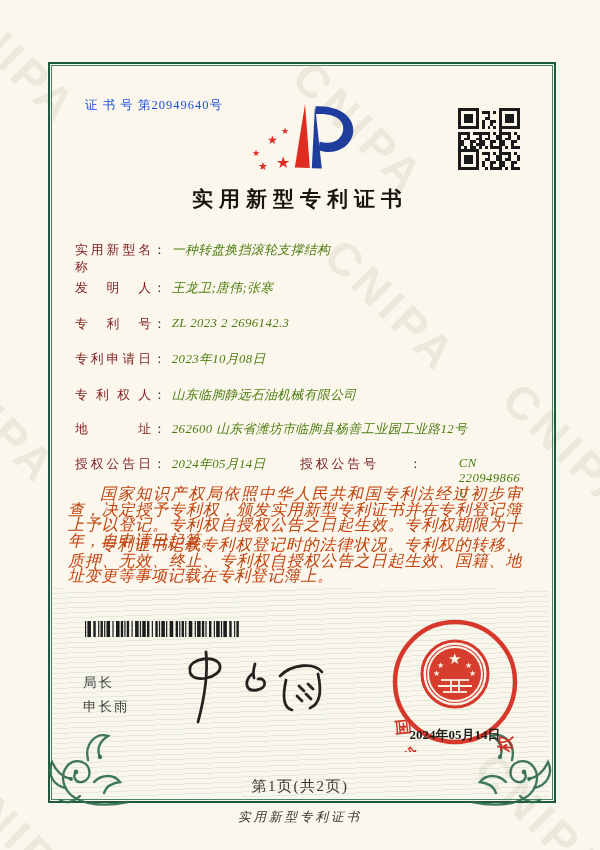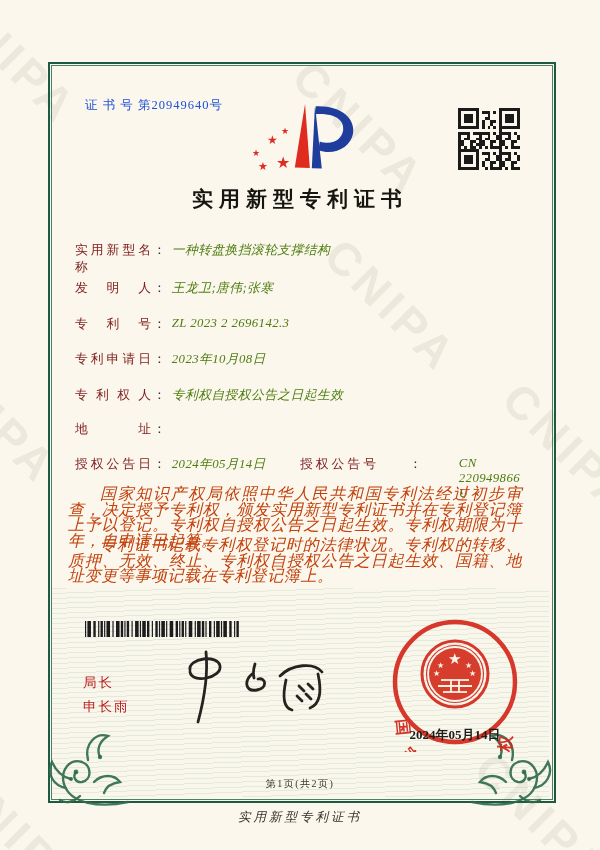--- a/index.html
+++ b/index.html
@@ -49,29 +49,29 @@
   .grp{display:flex; align-items:flex-start;}
   .grp.second{position:absolute; left:225px; top:0;gap:31px;}
   .para{
     position:absolute; left:68px; width:454px; z-index:3;
     font-size:16px; font-style:italic; line-height:15.6px;
     text-indent:2em; letter-spacing:0.6px; color:#c2410c; text-align:justify;
   }
   .barcode{position:absolute; left:85px; top:621px; width:155px; height:16px; z-index:3;}
   .officer{position:absolute; left:83px; top:671px; z-index:3;
     font-family:"Liberation Sans","DejaVu Sans",sans-serif; font-size:13.5px;
-    letter-spacing:2px; color:#b91c1c; line-height:24px;}
+    letter-spacing:2px; color:#404040; line-height:24px;}
   .signature{position:absolute; left:168px; top:646px; z-index:4;}
   .seal{position:absolute; left:385px; top:612px; z-index:5;}
   .ornament{position:absolute; top:726px; z-index:4;}
   .ornament.left{left:30px;}
   .ornament.right{left:470px; transform:scaleX(-1);}
   .page-num{
     position:absolute; left:0; top:777px; width:100%; text-align:center;
-    font-size:10px; letter-spacing:1.5px; color:#3a362f; z-index:3;
+    font-size:15px; letter-spacing:1.5px; color:#3a362f; z-index:3;
   }
   .cont-note{
     position:absolute; left:0; top:809px; width:100%; text-align:center;
     font-size:12.5px; font-style:italic; letter-spacing:3px; color:#37332c; z-index:3;
   }
   svg text{font-family:"Liberation Serif","DejaVu Serif",serif;}
 </style>
 </head>
 <body>
 
@@ -385,25 +385,26 @@
     <span class="val">ZL 2023 2 2696142.3</span>
   </div>
   <div class="row" style="top:351px;">
     <span class="lbl">专利申请日</span>
       <span class="colon">：</span>
     <span class="val">2023年10月08日</span>
   </div>
   <div class="row" style="top:387px;">
     <span class="lbl">专利权人</span>
       <span class="colon">：</span>
-    <span class="val">专利权自授权公告之日起生效</span>
+    <span class="val">山东临朐静远石油机械有限公司</span>
   </div>
   <div class="row" style="top:421px;">
     <span class="lbl">地址</span>
       <span class="colon">：</span>
+    <span class="val">262600 山东省潍坊市临朐县杨善工业园工业路12号</span>
   </div>
   <div class="row row2col" style="top:456px;">
     <span class="grp">
       <span class="lbl">授权公告日</span>
         <span class="colon">：</span>
       <span class="val">2024年05月14日</span>
     </span>
     <span class="grp second">
       <span class="lbl">授权公告号</span>
         <span class="colon">：</span>

